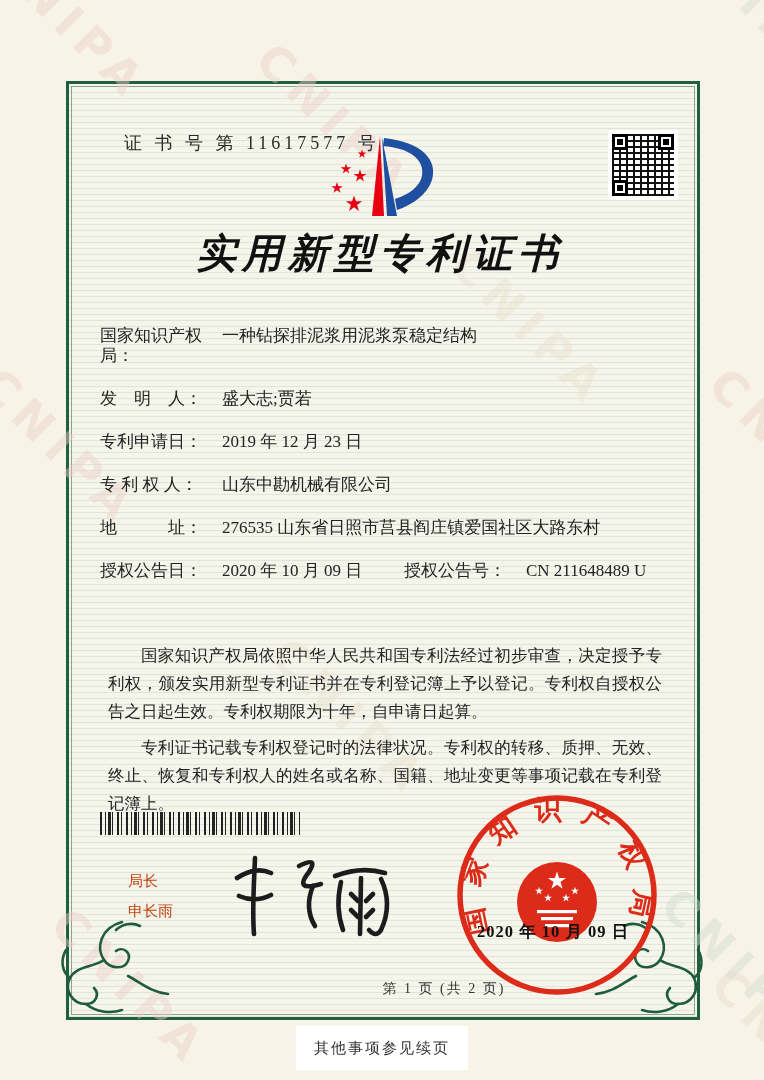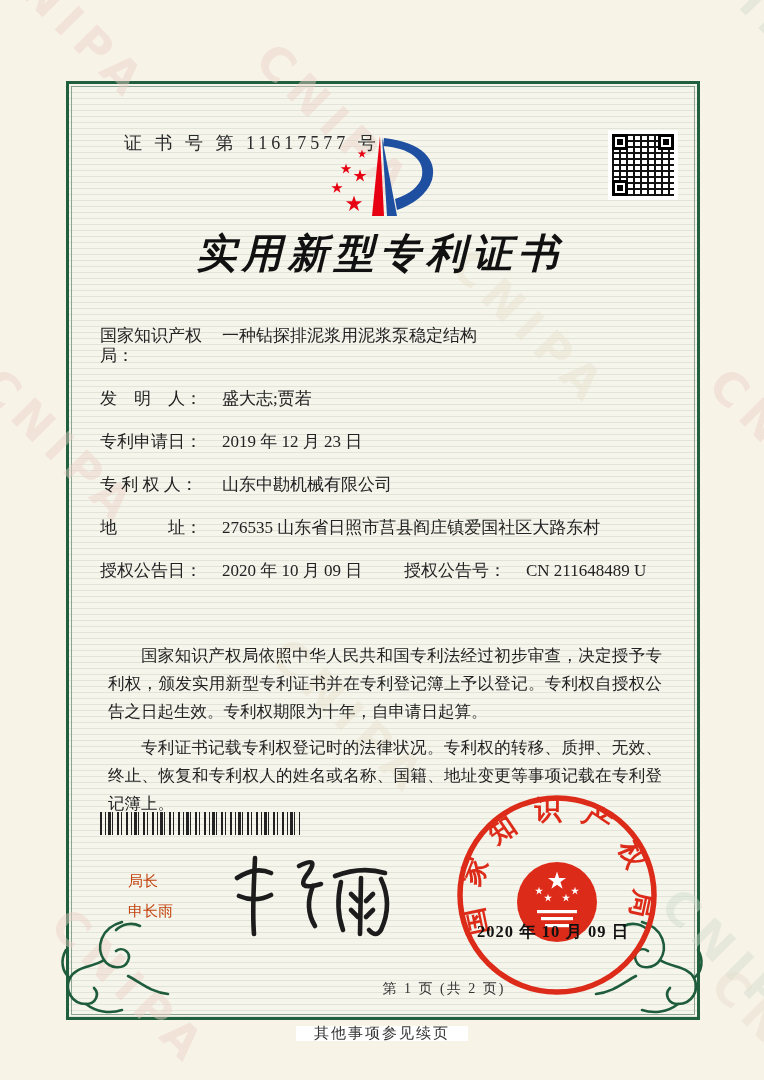--- a/index.html
+++ b/index.html
@@ -58,21 +58,21 @@
   .sig-block{position:absolute;left:128px;top:866px;z-index:6;font-family:"DejaVu Sans",sans-serif;
              font-size:15px;color:#c2410c;line-height:30px;}
   .signature{position:absolute;left:225px;top:846px;z-index:7;}
 
   .seal{position:absolute;left:452px;top:790px;z-index:7;}
   .seal-date{position:absolute;left:477px;top:921px;width:180px;z-index:8;font-size:16.5px;
              letter-spacing:1px;color:#111;font-weight:600;}
 
   .page-num{position:absolute;left:66px;top:980px;width:756px;z-index:6;text-align:center;
             font-size:14px;letter-spacing:2px;color:#333;}
-  .footer-note{position:absolute;left:296px;top:1026px;width:172px;height:15px;z-index:6;background:#ffffff;
+  .footer-note{position:absolute;left:296px;top:1026px;width:172px;height:44px;z-index:6;background:#ffffff;
                display:flex;align-items:center;justify-content:center;font-size:15px;letter-spacing:2px;color:#333;}
 </style>
 </head>
 <body>
 
 <div class="page">
 
   <span class="wm pink" style="left:-30px;top:-5px">CNIPA</span>
   <span class="wm pink" style="left:235px;top:95px">CNIPA</span>
   <span class="wm grey" style="left:430px;top:300px">CNIPA</span>

